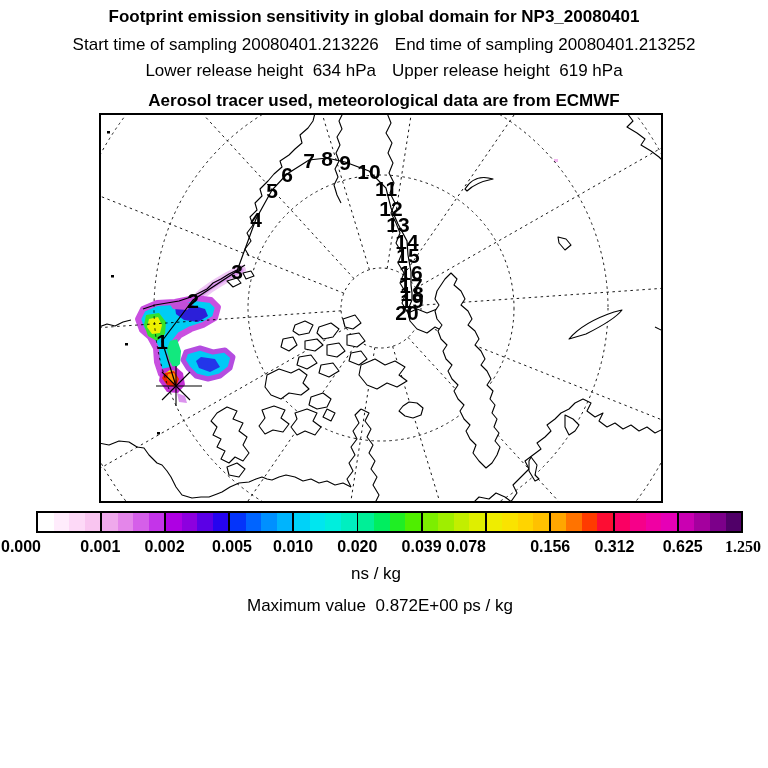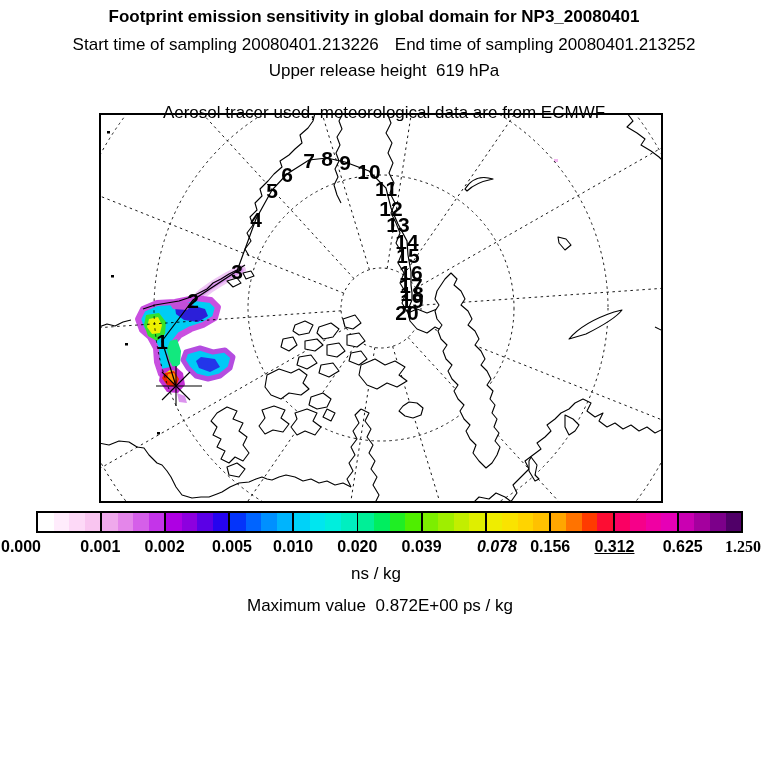--- a/index.html
+++ b/index.html
@@ -2,40 +2,41 @@
 <html><head>
 <meta charset="utf-8">
 <style>
   html,body{margin:0;padding:0;background:#ffffff;}
   body{width:768px;height:768px;position:relative;font-family:"Liberation Sans",sans-serif;color:#000;overflow:hidden;}
   .hline{position:absolute;left:0;width:768px;text-align:center;font-size:17px;line-height:18px;white-space:pre;}
   .hrow{position:absolute;left:0;width:768px;display:flex;justify-content:center;font-size:17px;line-height:18px;white-space:pre;}
   #title-line{top:8px;font-weight:bold;transform:translateX(-10px);}
   #time-row{top:36px;gap:16px;}
   #release-row{top:62px;gap:16px;}
-  #tracer-line{top:104px;}
+  #tracer-line{top:92px;font-weight:bold;}
   #map-wrap{position:absolute;left:99px;top:113px;width:564px;height:390px;}
   #colorbar{position:absolute;left:36px;top:511px;width:707px;height:22px;display:flex;border:2px solid #000;box-sizing:border-box;}
   .cb-seg{flex:1 1 0;display:flex;border-right:2px solid #000;}
   .cb-seg:last-child{border-right:none;}
   .cb-cell{flex:1 1 0;}
   #cb-ticks{position:absolute;left:0;top:538px;width:648px;height:18px;}
   .cb-tick{position:absolute;top:0;transform:translateX(-50%);font-size:16px;font-weight:bold;white-space:nowrap;}
   #unit-line{position:absolute;left:0;top:564px;width:752px;text-align:center;font-size:17px;white-space:pre;}
   #max-line{position:absolute;left:0;top:596px;width:768px;text-align:center;font-size:17px;white-space:pre;transform:translateX(-4px);}
 </style>
 </head>
 <body>
 
 <div class="hline" id="title-line">Footprint emission sensitivity in global domain for NP3_20080401</div>
 <div class="hrow" id="time-row">
   <span>Start time of sampling 20080401.213226</span>
   <span>End time of sampling 20080401.213252</span>
 </div>
 <div class="hrow" id="release-row">
+  <span>Lower release height  634 hPa</span>
   <span>Upper release height  619 hPa</span>
 </div>
 <div class="hline" id="tracer-line">Aerosol tracer used, meteorological data are from ECMWF</div>
 
 <div id="map-wrap">
   <svg id="map-svg" width="564" height="390" viewBox="0 0 564 390" xmlns="http://www.w3.org/2000/svg">
       <defs>
         <clipPath id="mclip">
           <rect x="1" y="1" width="562" height="388"></rect>
         </clipPath>
@@ -218,20 +219,20 @@
     </div>
   </div>
 <div id="cb-ticks">
     <div class="cb-tick" style="left: 21px;">0.000</div>
     <div class="cb-tick" style="left: 100.273px;">0.001</div>
     <div class="cb-tick" style="left: 164.545px;">0.002</div>
     <div class="cb-tick" style="left: 232px;">0.005</div>
     <div class="cb-tick" style="left: 293.091px;">0.010</div>
     <div class="cb-tick" style="left: 357.364px;">0.020</div>
     <div class="cb-tick" style="left: 421.636px;">0.039</div>
-    <div class="cb-tick" style="left: 497px; font-style: italic;">0.078</div>
+    <div class="cb-tick" style="left: 466px;">0.078</div>
     <div class="cb-tick" style="left: 550.182px;">0.156</div>
-    <div class="cb-tick" style="left: 614.455px; text-decoration: underline;">0.312</div>
+    <div class="cb-tick" style="left: 614.455px;">0.312</div>
     <div class="cb-tick" style="left: 678.727px; padding-left: 8px;">0.625</div>
     <div class="cb-tick" style="left: 743px; font-family: Liberation Serif, serif;">1.250</div>
   </div>
 <div id="unit-line">ns / kg</div>
 <div id="max-line">Maximum value  0.872E+00 ps / kg</div>
 
 </body></html>

